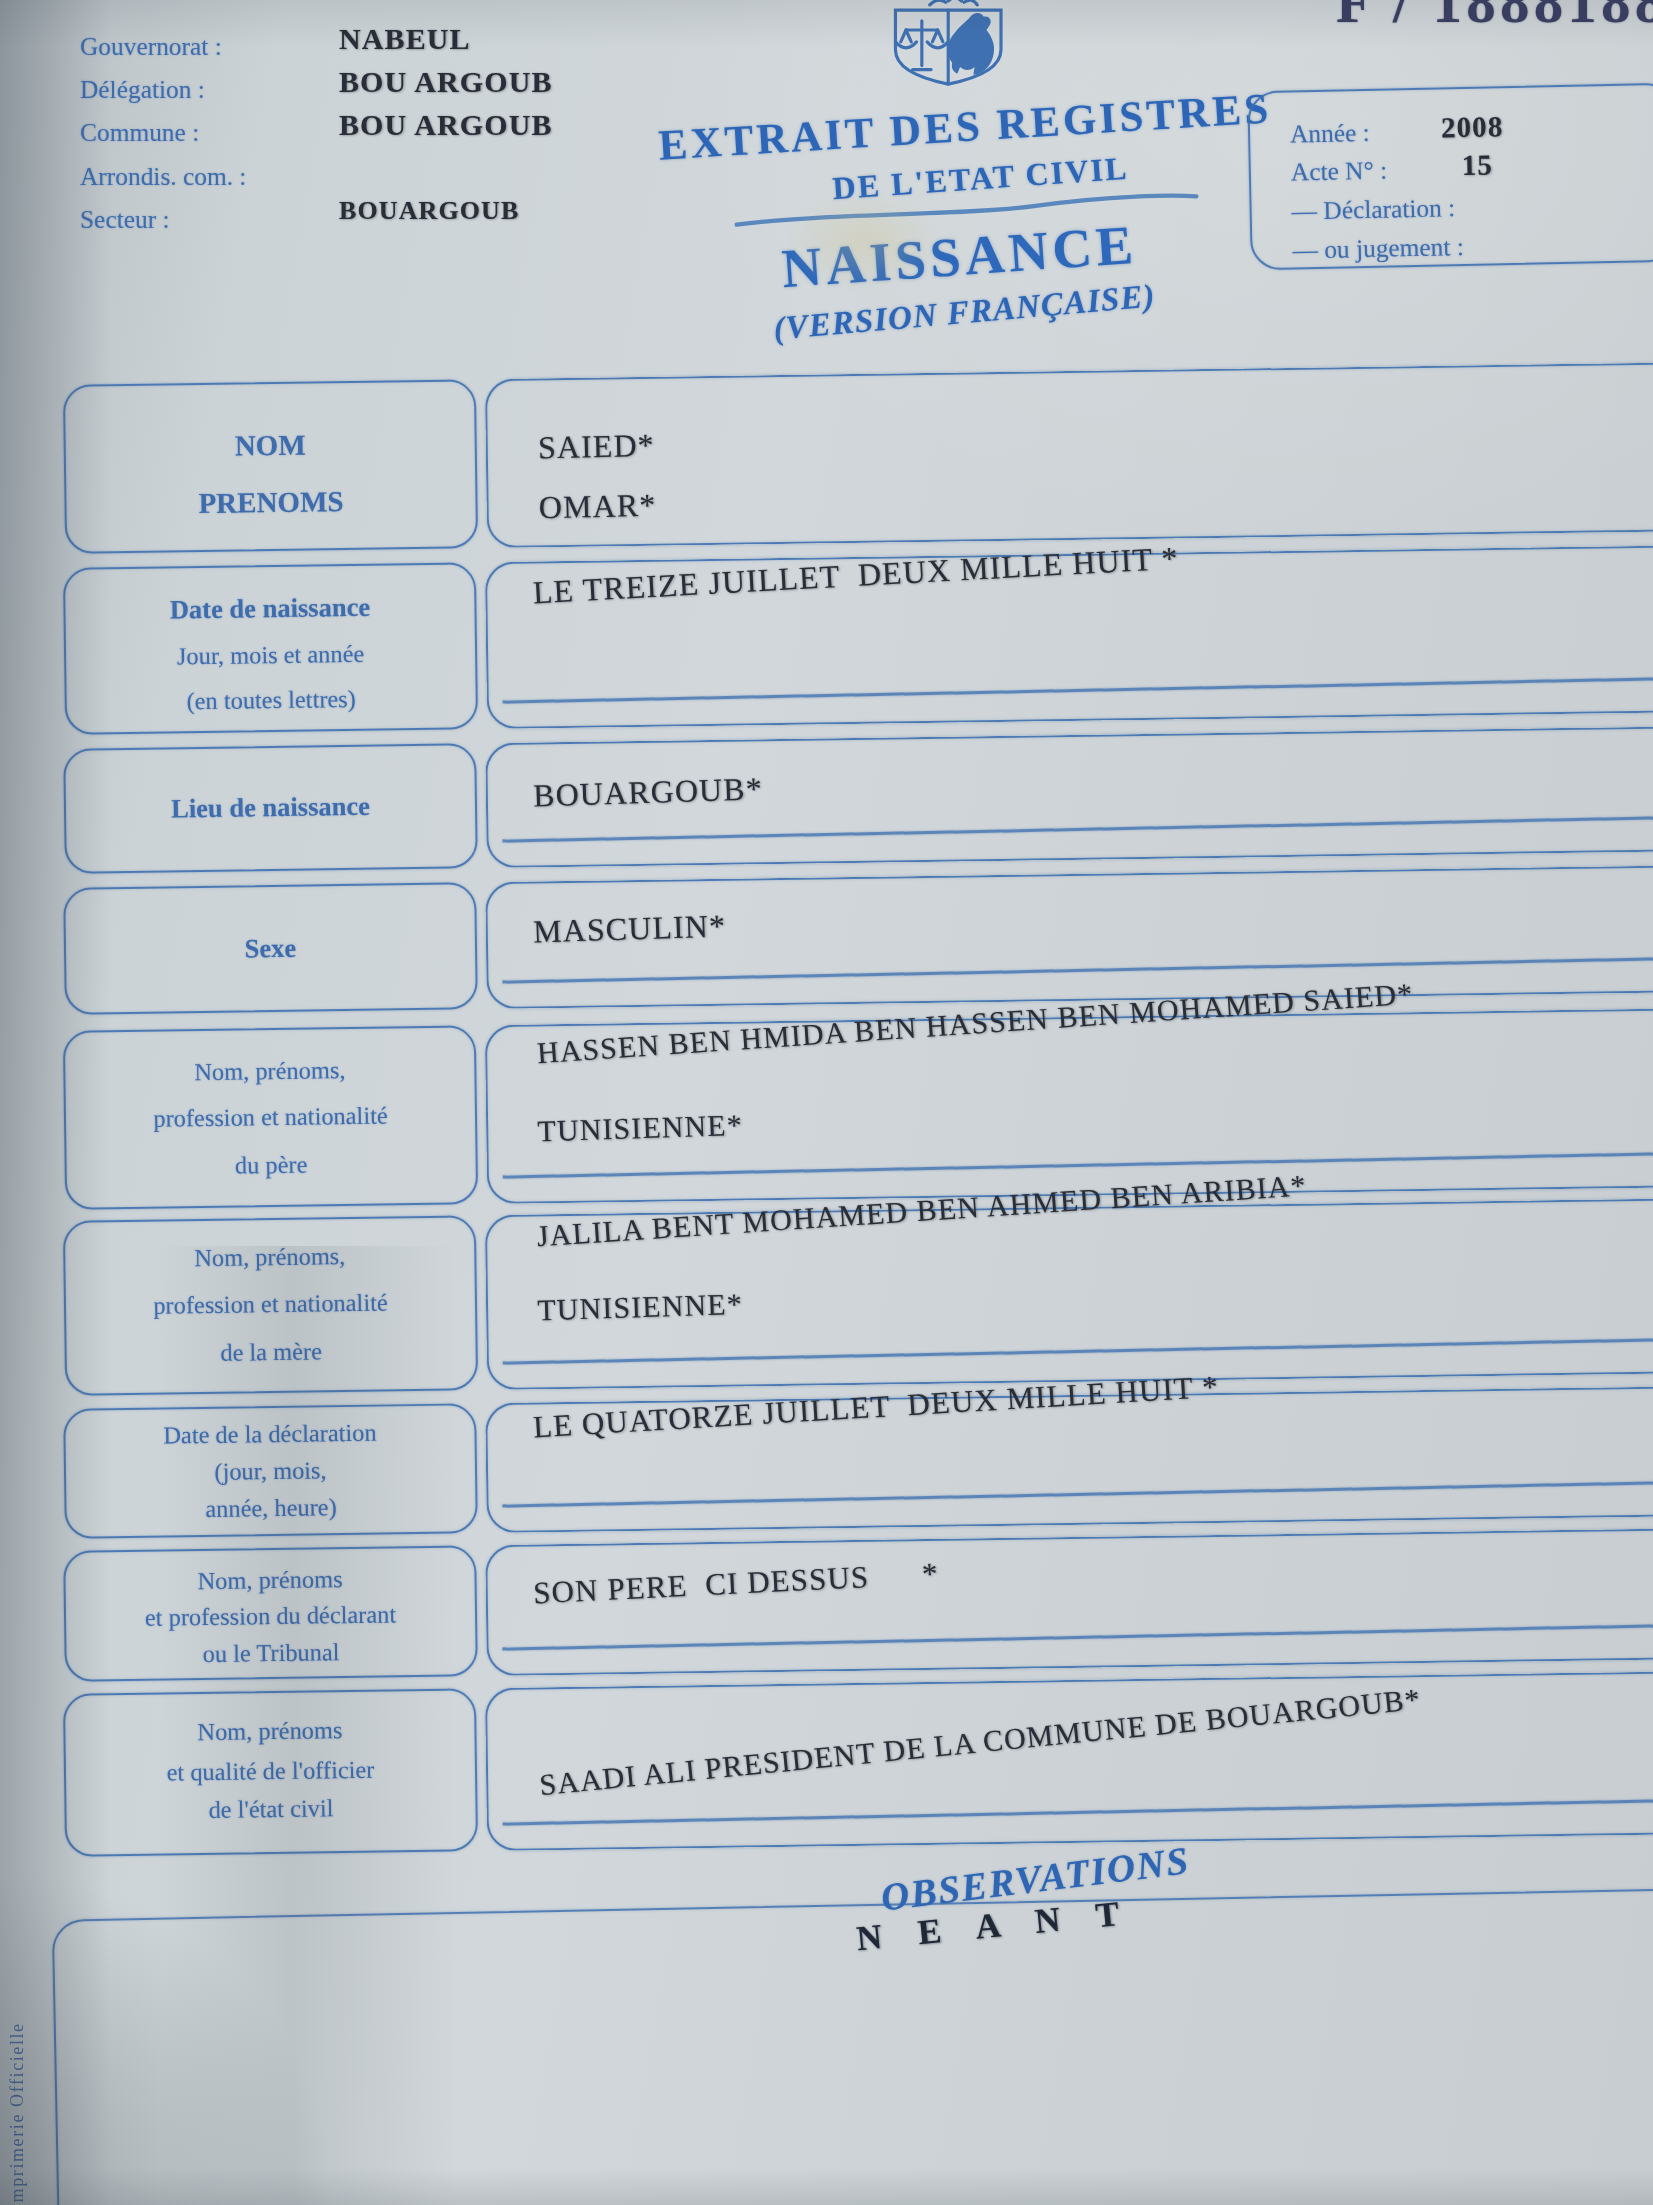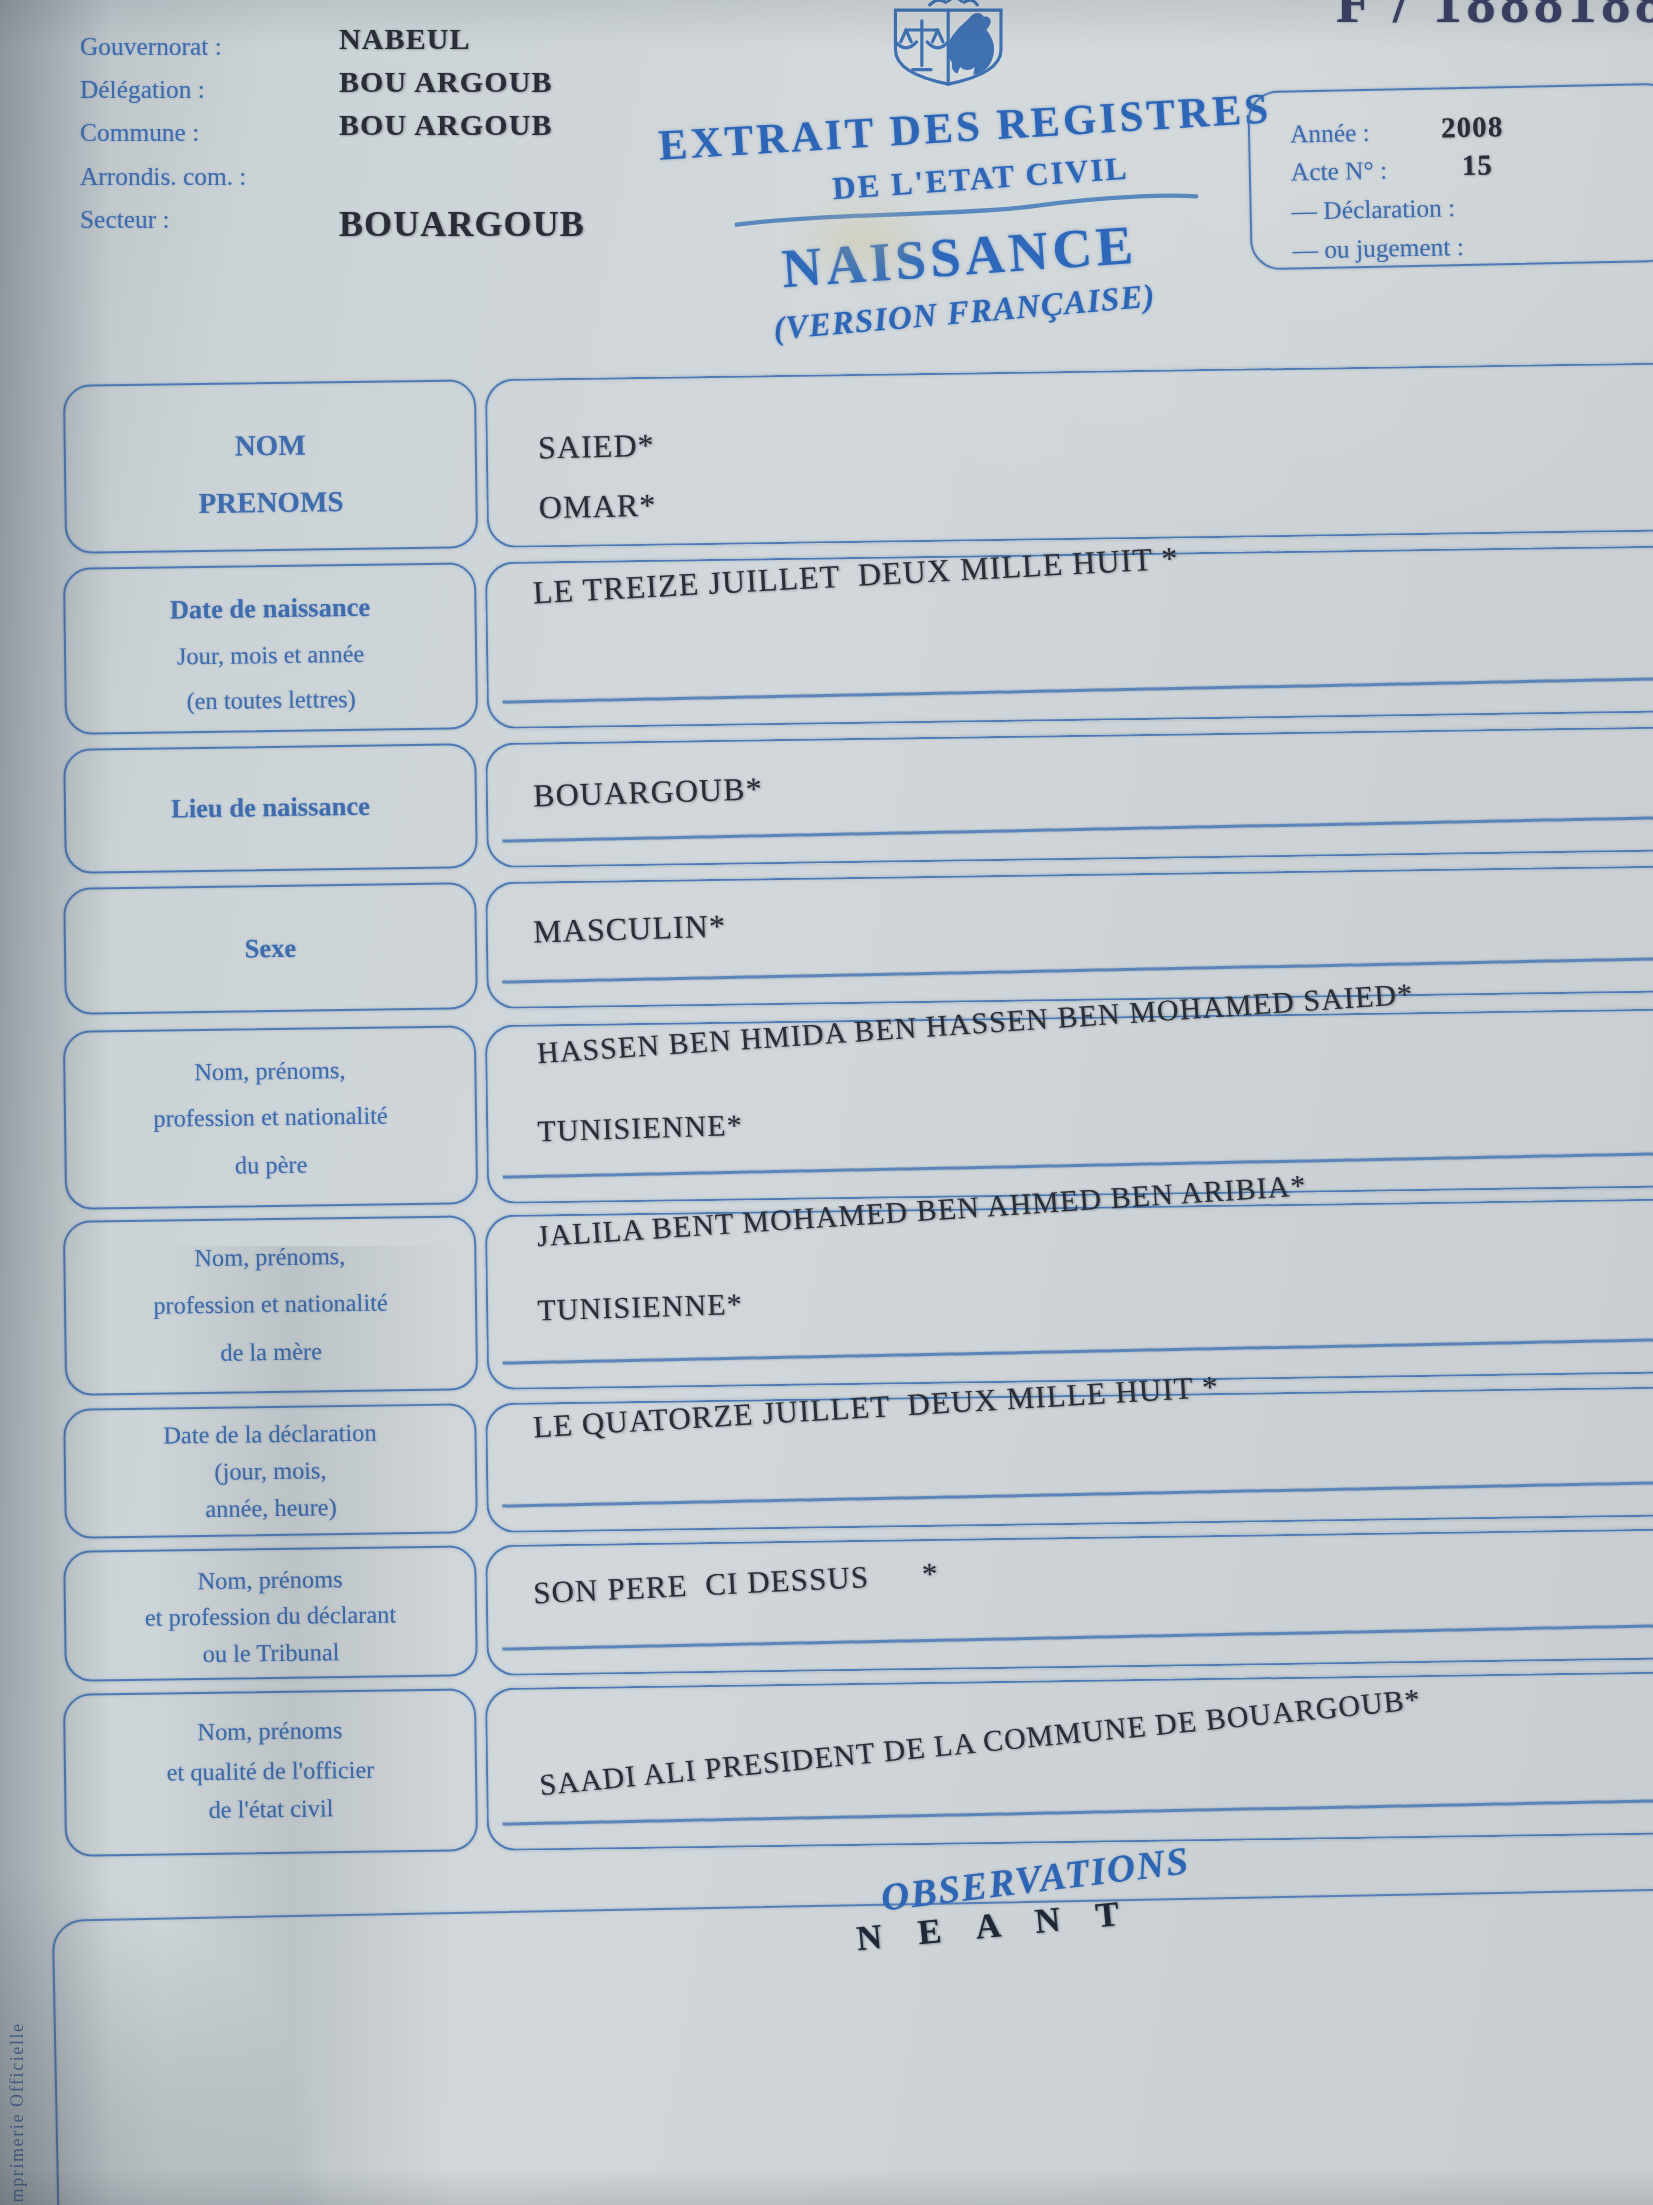--- a/index.html
+++ b/index.html
@@ -80,21 +80,21 @@
 
   <div id="admin-fields">
       <div class="blue-print admin-label" style="left: 80px; top: 33px; font-size: 25.4px;">Gouvernorat :</div>
       <div class="typed admin-value b" style="left: 339px; top: 23px; font-size: 30px;">NABEUL</div>
       <div class="blue-print admin-label" style="left: 80px; top: 76px; font-size: 25.4px;">Délégation :</div>
       <div class="typed admin-value b" style="left: 339px; top: 66px; font-size: 30px;">BOU ARGOUB</div>
       <div class="blue-print admin-label" style="left: 80px; top: 119px; font-size: 25.4px;">Commune :</div>
       <div class="typed admin-value b" style="left: 339px; top: 109px; font-size: 30px;">BOU ARGOUB</div>
       <div class="blue-print admin-label" style="left: 80px; top: 163px; font-size: 25.4px;">Arrondis. com. :</div>
       <div class="blue-print admin-label" style="left: 80px; top: 206px; font-size: 25.4px;">Secteur :</div>
-      <div class="typed admin-value b" style="left: 339px; top: 206px; font-size: 36px;">BOUARGOUB</div>
+      <div class="typed admin-value b" style="left: 339px; top: 197px; font-size: 26px;">BOUARGOUB</div>
     </div>
 
   <svg id="emblem" width="159" height="95" viewBox="0 0 120 72" fill="none" stroke="#2f66ae" stroke-width="2.4" stroke-linecap="round">
     <path d="M42,6 q6,-6 12,-2 M56,3 q5,-5 10,0 M68,4 q6,-4 10,2"></path>
     <path d="M16,10 H96 V40 Q96,58 56,66 Q16,58 16,40 Z"></path>
     <path d="M56,10 V66"></path>
     <g>
       <path d="M36,18 V52 M29,55 H43 M24,25 H48"></path>
       <path d="M24,25 l-4,9 M24,25 l4,9 M16,34 q8,9 16,0"></path>
       <path d="M48,25 l-4,9 M48,25 l4,9 M40,34 q8,9 16,0"></path>

